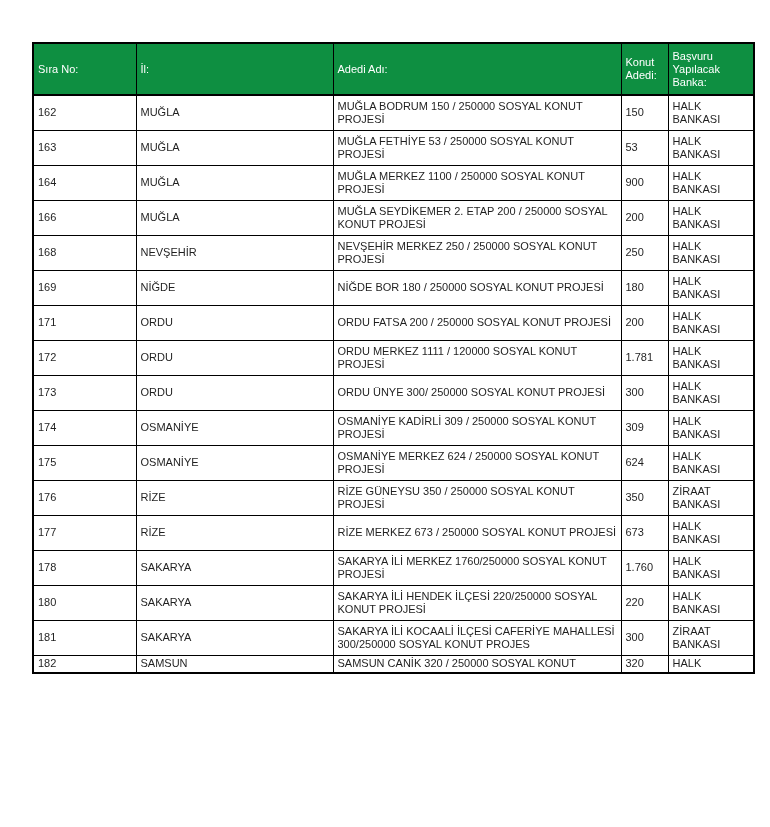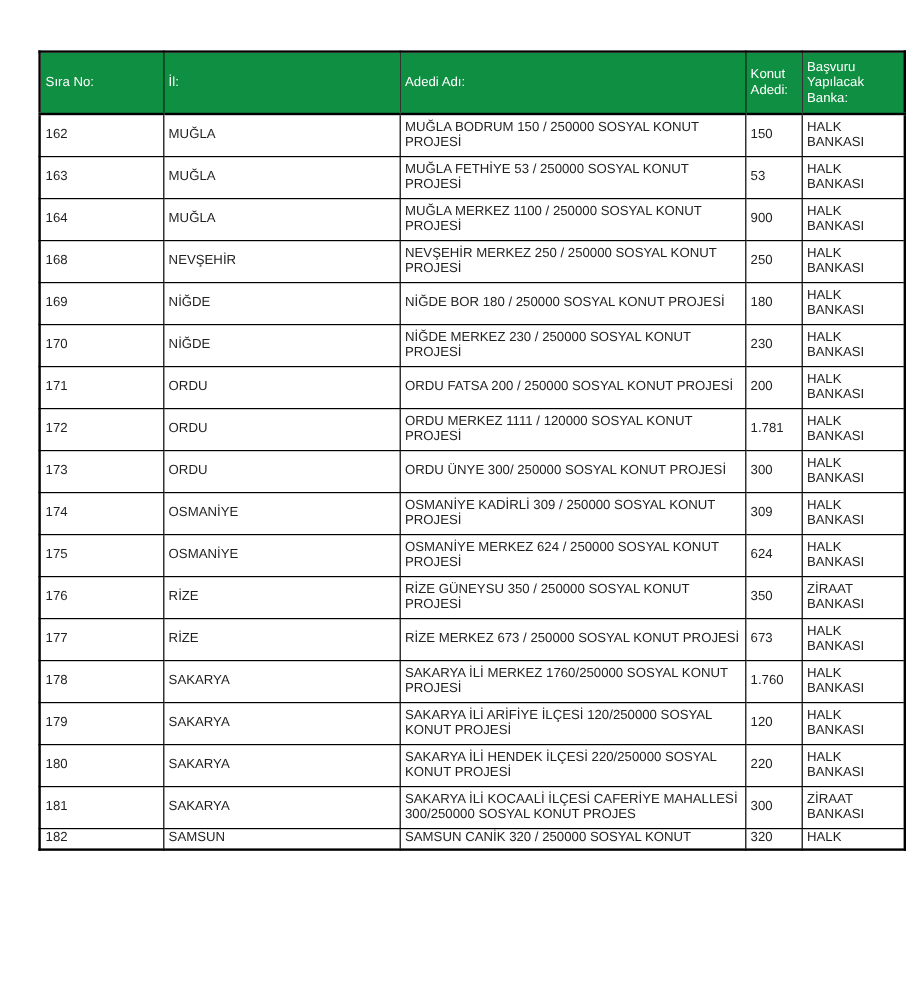--- a/index.html
+++ b/index.html
@@ -88,38 +88,38 @@
     <td>HALK BANKASI</td>
   </tr>
         <tr>
     <td>164</td>
     <td>MUĞLA</td>
     <td>MUĞLA MERKEZ 1100 / 250000 SOSYAL KONUT PROJESİ</td>
     <td>900</td>
     <td>HALK BANKASI</td>
   </tr>
         <tr>
+    <td>166</td>
+    <td>MUĞLA</td>
+    <td>MUĞLA SEYDİKEMER 2. ETAP 200 / 250000 SOSYAL KONUT PROJESİ</td>
+    <td>200</td>
+    <td>HALK BANKASI</td>
+  </tr>
+        <tr>
     <td>168</td>
     <td>NEVŞEHİR</td>
     <td>NEVŞEHİR MERKEZ 250 / 250000 SOSYAL KONUT PROJESİ</td>
     <td>250</td>
     <td>HALK BANKASI</td>
   </tr>
         <tr>
     <td>169</td>
     <td>NİĞDE</td>
     <td>NİĞDE BOR 180 / 250000 SOSYAL KONUT PROJESİ</td>
     <td>180</td>
-    <td>HALK BANKASI</td>
-  </tr>
-        <tr>
-    <td>170</td>
-    <td>NİĞDE</td>
-    <td>NİĞDE MERKEZ 230 / 250000 SOSYAL KONUT PROJESİ</td>
-    <td>230</td>
     <td>HALK BANKASI</td>
   </tr>
         <tr>
     <td>171</td>
     <td>ORDU</td>
     <td>ORDU FATSA 200 / 250000 SOSYAL KONUT PROJESİ</td>
     <td>200</td>
     <td>HALK BANKASI</td>
   </tr>
         <tr>
@@ -165,27 +165,20 @@
     <td>HALK BANKASI</td>
   </tr>
         <tr>
     <td>178</td>
     <td>SAKARYA</td>
     <td>SAKARYA İLİ MERKEZ 1760/250000 SOSYAL KONUT PROJESİ</td>
     <td>1.760</td>
     <td>HALK BANKASI</td>
   </tr>
         <tr>
-    <td>179</td>
-    <td>SAKARYA</td>
-    <td>SAKARYA İLİ ARİFİYE İLÇESİ 120/250000 SOSYAL KONUT PROJESİ</td>
-    <td>120</td>
-    <td>HALK BANKASI</td>
-  </tr>
-        <tr>
     <td>180</td>
     <td>SAKARYA</td>
     <td>SAKARYA İLİ HENDEK İLÇESİ 220/250000 SOSYAL KONUT PROJESİ</td>
     <td>220</td>
     <td>HALK BANKASI</td>
   </tr>
         <tr>
     <td>181</td>
     <td>SAKARYA</td>
     <td>SAKARYA İLİ KOCAALİ İLÇESİ CAFERİYE MAHALLESİ 300/250000 SOSYAL KONUT PROJES</td>

